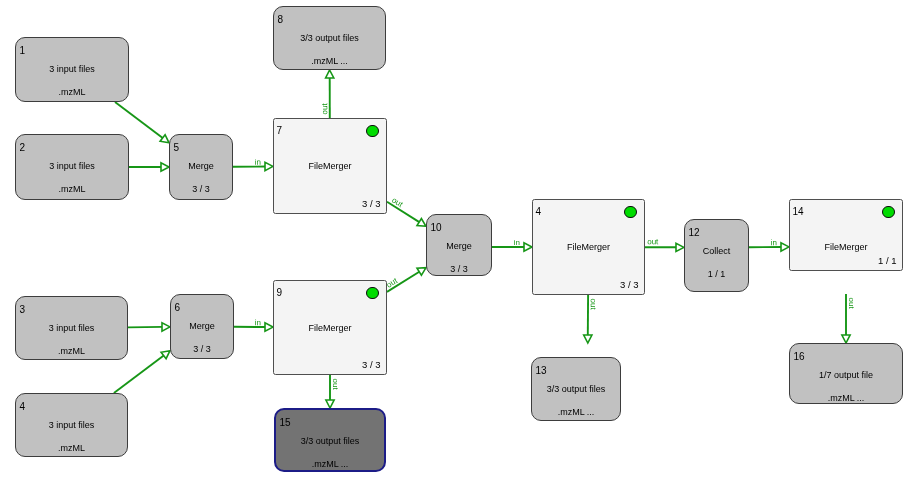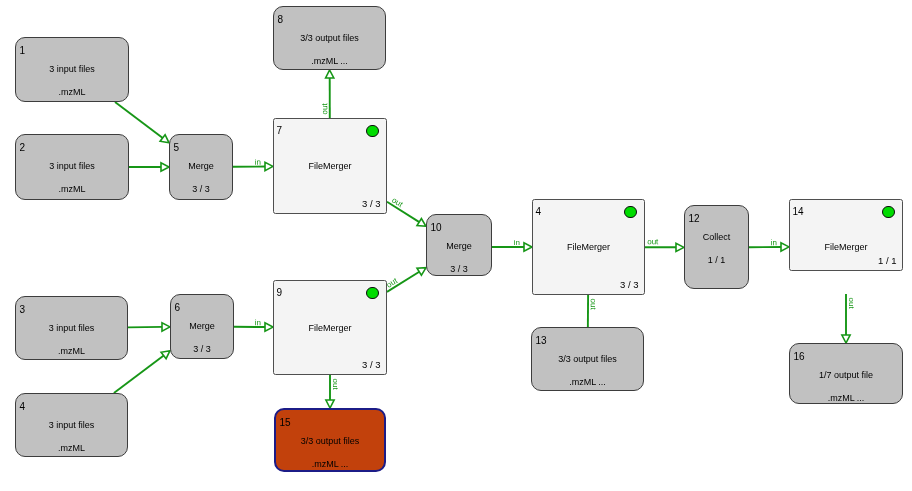--- a/index.html
+++ b/index.html
@@ -1,19 +1,19 @@
 <!DOCTYPE html>
 <html><head><meta charset="utf-8"><style>
 html,body{margin:0;padding:0;background:#fff;width:912px;height:491px;overflow:hidden}
 #c{position:relative;width:912px;height:491px;font-family:"Liberation Sans",sans-serif;color:#000}
 svg{position:absolute;left:0;top:0}
 .nd{position:absolute;box-sizing:border-box}
 .io{background:#c1c1c1;border:1.4px solid #3d3d3d;border-radius:10px}
 .tool{background:#f4f4f4;border:1.3px solid #4f4f4f;border-radius:2.5px}
-.sel{background:#c2410c;border:2px solid #1c1c87;border-radius:10px}
+.sel{background:#737373;border:2px solid #1c1c87;border-radius:10px}
 .num{position:absolute;left:3.5px;top:7.5px;font-size:10px;line-height:10px}
 .tool .num{left:2.5px;top:6.5px}
 .l1{position:absolute;left:0;right:0;text-align:center;font-size:9px;line-height:11px}
 .cnt{position:absolute;right:5.5px;bottom:4.5px;font-size:9.5px;line-height:10px}
 .cir{position:absolute;right:7.5px;top:5.5px;width:12.5px;height:12.5px;border-radius:50%;background:#00dc00;border:1.2px solid #0d0d0d;box-sizing:border-box}
 .el{font-size:8px;fill:#169616;font-family:"Liberation Sans",sans-serif}
 </style></head><body>
 <div id="c">
 <svg width="912" height="491" viewBox="0 0 912 491">
 <line x1="115.0" y1="102.0" x2="163.4" y2="138.6" stroke="#169616" stroke-width="1.9"></line>
@@ -109,26 +109,26 @@
       <span class="num">10</span>
       <div class="l1" style="top:26px">Merge</div>
       <div class="l1" style="top:48.5px">3 / 3</div>
     </div>
 <div class="nd tool" style="left:532px;top:199px;width:113px;height:96px">
       <span class="num">4</span>
       <div class="cir"></div>
       <div class="l1" style="top:42px">FileMerger</div>
       <div class="cnt">3 / 3</div>
     </div>
-<div class="nd io mg" style="left:684px;top:205px;width:65px;height:84px">
+<div class="nd io mg" style="left:684px;top:219px;width:65px;height:73px">
       <span class="num">12</span>
       <div class="l1" style="top:26px">Collect</div>
       <div class="l1" style="top:48.5px">1 / 1</div>
     </div>
-<div class="nd io" style="left:531px;top:327px;width:113px;height:64px">
+<div class="nd io" style="left:531px;top:357px;width:90px;height:64px">
       <span class="num">13</span>
       <div class="l1" style="top:26px">3/3 output files</div>
       <div class="l1" style="top:48.5px">.mzML ...</div>
     </div>
 <div class="nd tool" style="left:789px;top:199px;width:114px;height:72px">
       <span class="num">14</span>
       <div class="cir"></div>
       <div class="l1" style="top:42px">FileMerger</div>
       <div class="cnt">1 / 1</div>
     </div>

